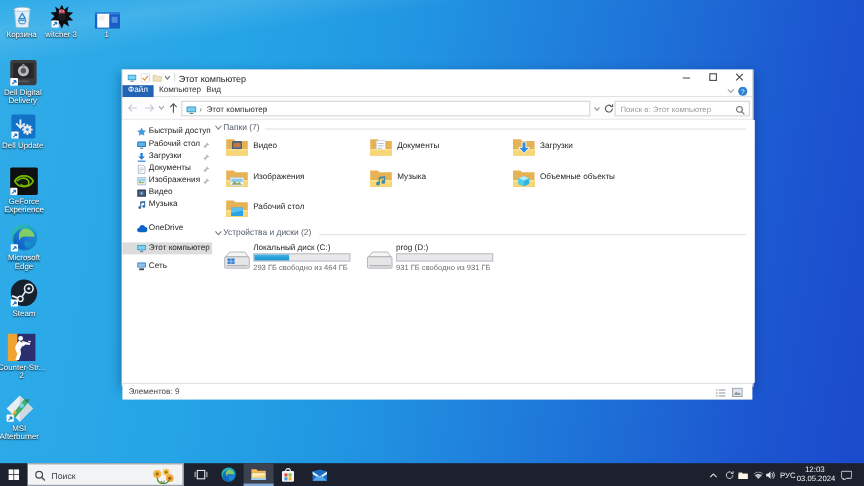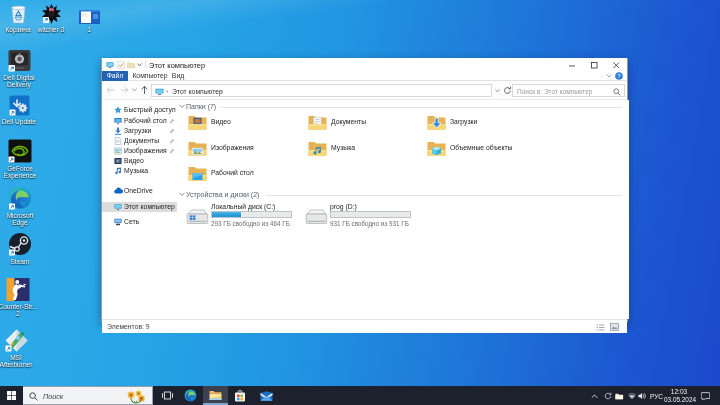--- a/index.html
+++ b/index.html
@@ -59,21 +59,21 @@
   .drive .dname { position:absolute; left:25px; top:-3px; font-size:6.8px; color:#1d1d1d; white-space:nowrap; }
   .drive .dbar { position:absolute; left:25px; top:5px; width:81px; height:7px; background:#e9e9e9; border:1px solid #bfc4ca; }
   .drive .dfill { display:block; height:100%; background:linear-gradient(180deg,#54b7e8,#26a0da 55%,#1f97d2); }
   .drive .dfree { position:absolute; left:25px; top:14px; font-size:6.3px; color:#6d6d6d; white-space:nowrap; }
   #statusbar { position:relative; height:14px; background:#fff; border-top:1px solid #e5e5e5; }
   #status-text { position:absolute; left:5px; top:3px; font-size:6.8px; color:#444; }
   
   #taskbar { position:absolute; left:0; top:386px; width:720px; height:19px; background:#1d212e; }
   #tb-search { position:absolute; left:23px; top:0; width:130px; height:19px; background:#f2f3f5;
                border:1px solid #9aa0ab; border-left:none; }
-  #tb-search .ph { position:absolute; left:20px; top:5px; font-size:7.2px; color:#3c4043;font-style:italic; }
+  #tb-search .ph { position:absolute; left:20px; top:5px; font-size:7.2px; color:#3c4043; }
   .tbtn { position:absolute; top:0; height:19px; }
   #tb-explorer { background:#3c4150; border-bottom:2px solid #7fa8d4; }
   
   .traytxt { position:absolute; color:#f2f2f2; white-space:nowrap; }
   
   #watermark { position:absolute; left:608px; top:361px; opacity:0.8; pointer-events:none; }
 </style>
 </head>
 <body>
 

